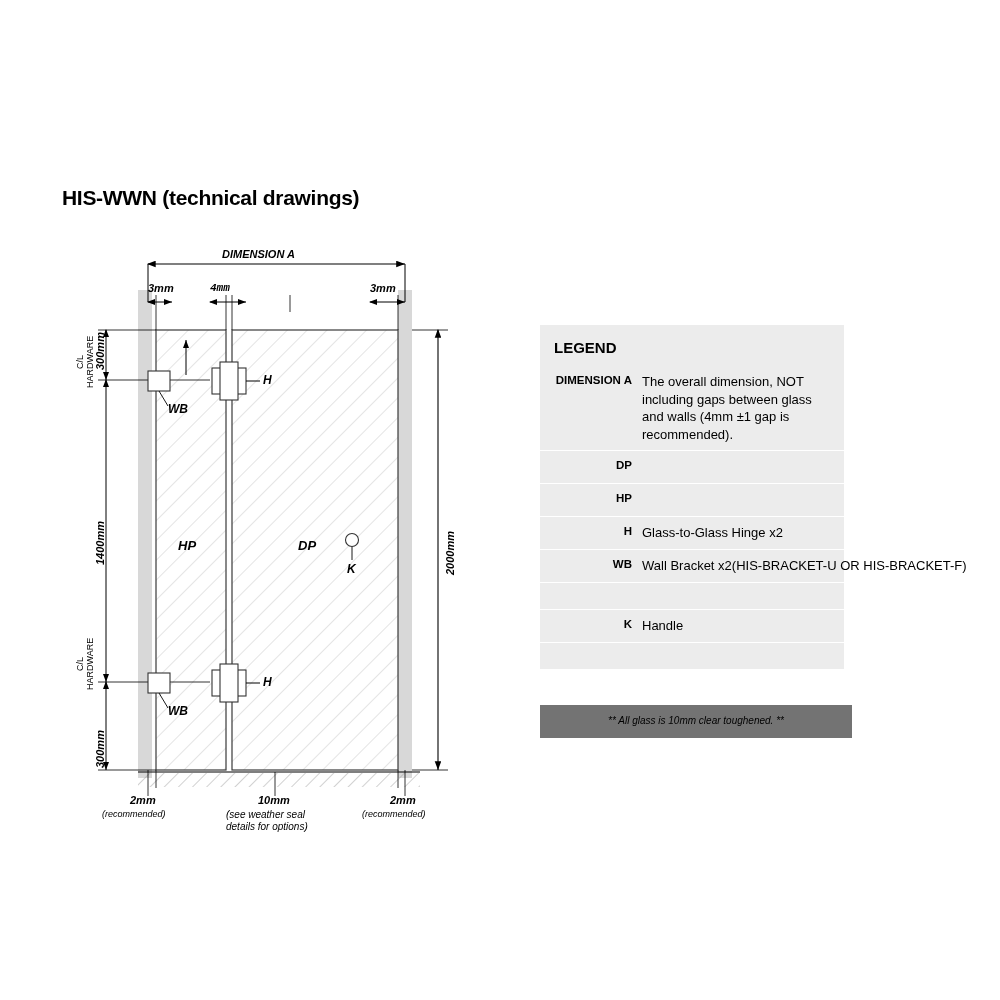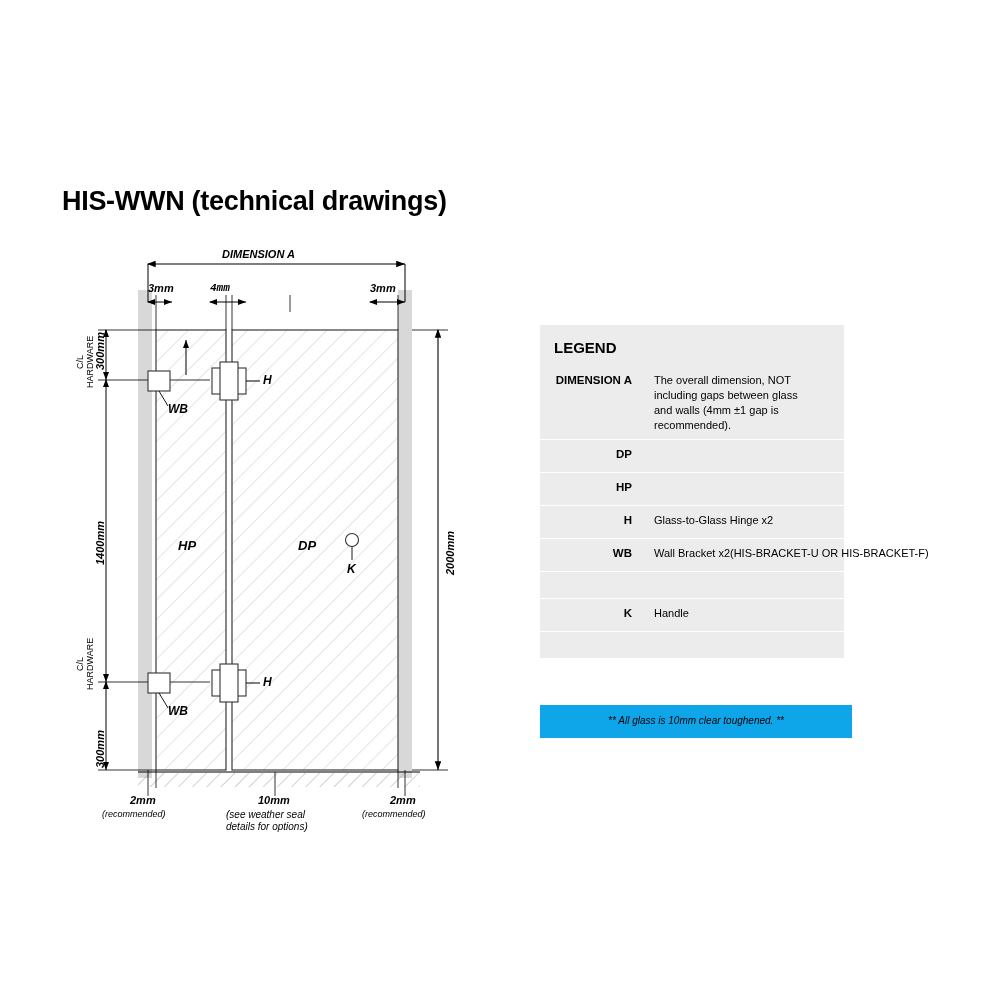--- a/index.html
+++ b/index.html
@@ -12,21 +12,21 @@
     height: 1000px;
     position: relative;
     font-family: "Liberation Sans", sans-serif;
     color: #000000;
     overflow: hidden;
   }
   .title {
     position: absolute;
     left: 62px;
     top: 186px;
-    font-size: 27px;
+    font-size: 21px;
     font-weight: bold;
     letter-spacing: -0.3px;
     white-space: nowrap;
   }
 
   
   #drawing {
     position: absolute;
     left: 60px;
     top: 240px;
@@ -59,34 +59,33 @@
   .legend-key {
     width: 92px;
     text-align: right;
     padding-right: 10px;
     font-size: 11.5px;
     font-weight: bold;
     flex: none;
     line-height: 1.35;
   }
   .legend-desc {
-    font-size: 11px;
+    font-size: 13px;
     line-height: 1.35;
     padding-right: 8px;
     white-space: pre-line;
-    margin-left: 12px;
   }
   .legend-desc.wide { white-space: nowrap; text-align: center; }
   .legend-spacer { height: 26px; border-top: 1px solid #ffffff; }
   .legend-foot {
     font-size: 10px;
     font-style: italic;
     text-align: center;
     padding: 10px 6px 12px 6px;
-    background: #0ea5e9;
+    background: #737373;
   }
 
   
   .lbl {
     position: absolute;
     font-size: 11px;
     white-space: nowrap;
   }
   .lbl.b { font-weight: bold; font-style: italic; }
   .lbl.i { font-style: italic; }

